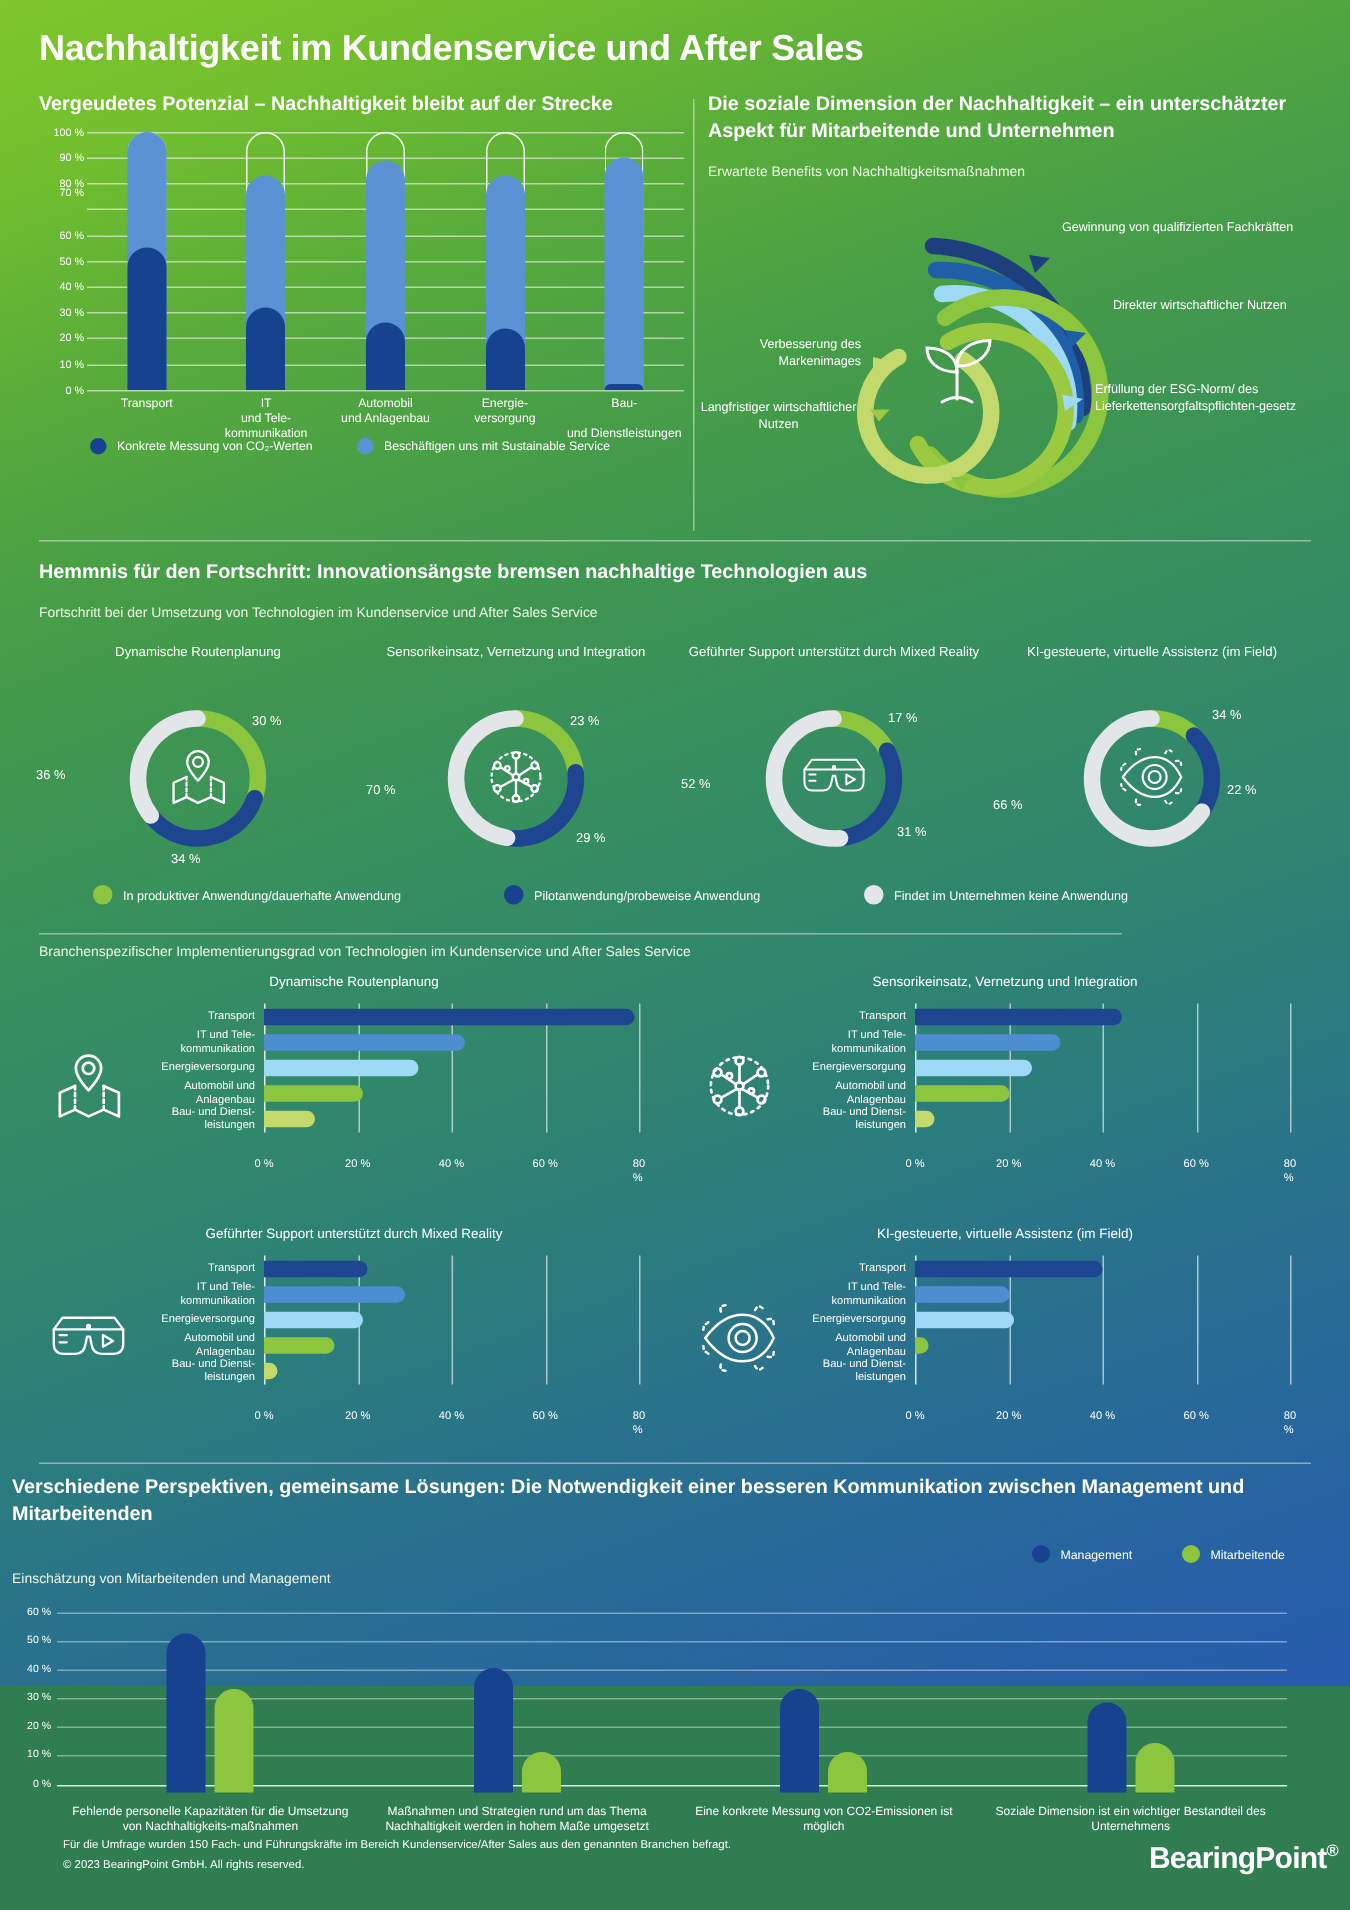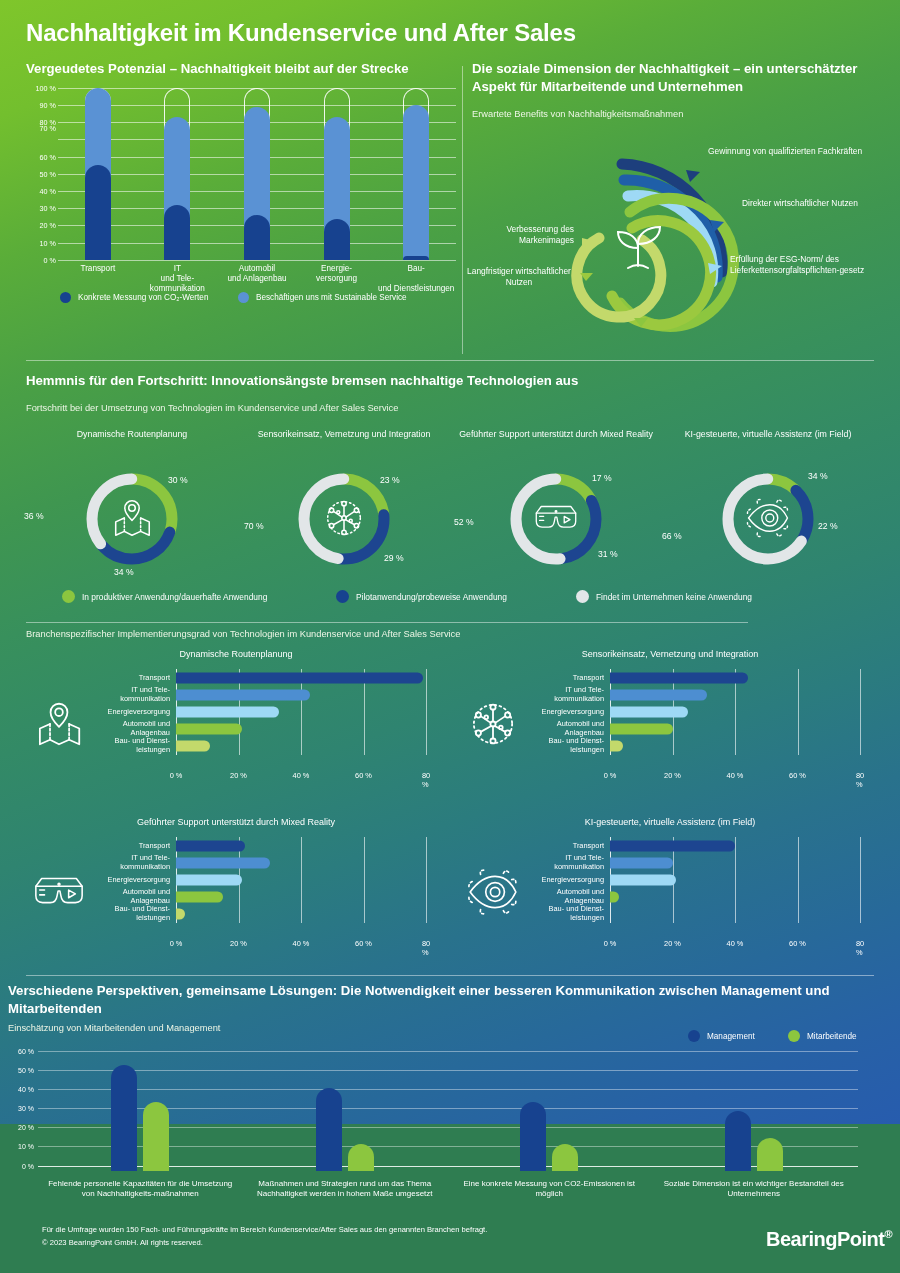--- a/index.html
+++ b/index.html
@@ -557,21 +557,21 @@
             <div class="hb-bar" style="top:77.39999999999999px; left:0; width:0px; background:#c3d96b;"></div>
           </div>
     </div>
       </div>
   </div>
 
   <div class="divider-h" style="left:26px; top:975px; width:848px;"></div>
 
   <div class="s4">
     <div class="sec-title" style="width:848px;">Verschiedene Perspektiven, gemeinsame Lösungen: Die Notwendigkeit einer besseren Kommunikation zwischen Management und Mitarbeitenden</div>
-    <div class="sub-label" style="margin-top:4px;">Einschätzung von Mitarbeitenden und Management</div>
+    <div class="sub-label" style="margin-top:28px;">Einschätzung von Mitarbeitenden und Management</div>
     <div class="legend-row" style="left:680px; top:48px;">
       <span class="legend-dot" style="background:#17428f; width:12px; height:12px;"></span>
       <span class="legend-txt">Management</span>
     </div>
     <div class="legend-row" style="left:780px; top:48px;">
       <span class="legend-dot" style="background:#8cc63f; width:12px; height:12px;"></span>
       <span class="legend-txt">Mitarbeitende</span>
     </div>
     <div class="fb-chart" id="finalChart" style="margin-top:16px;">
         <div class="fb-yaxis">

